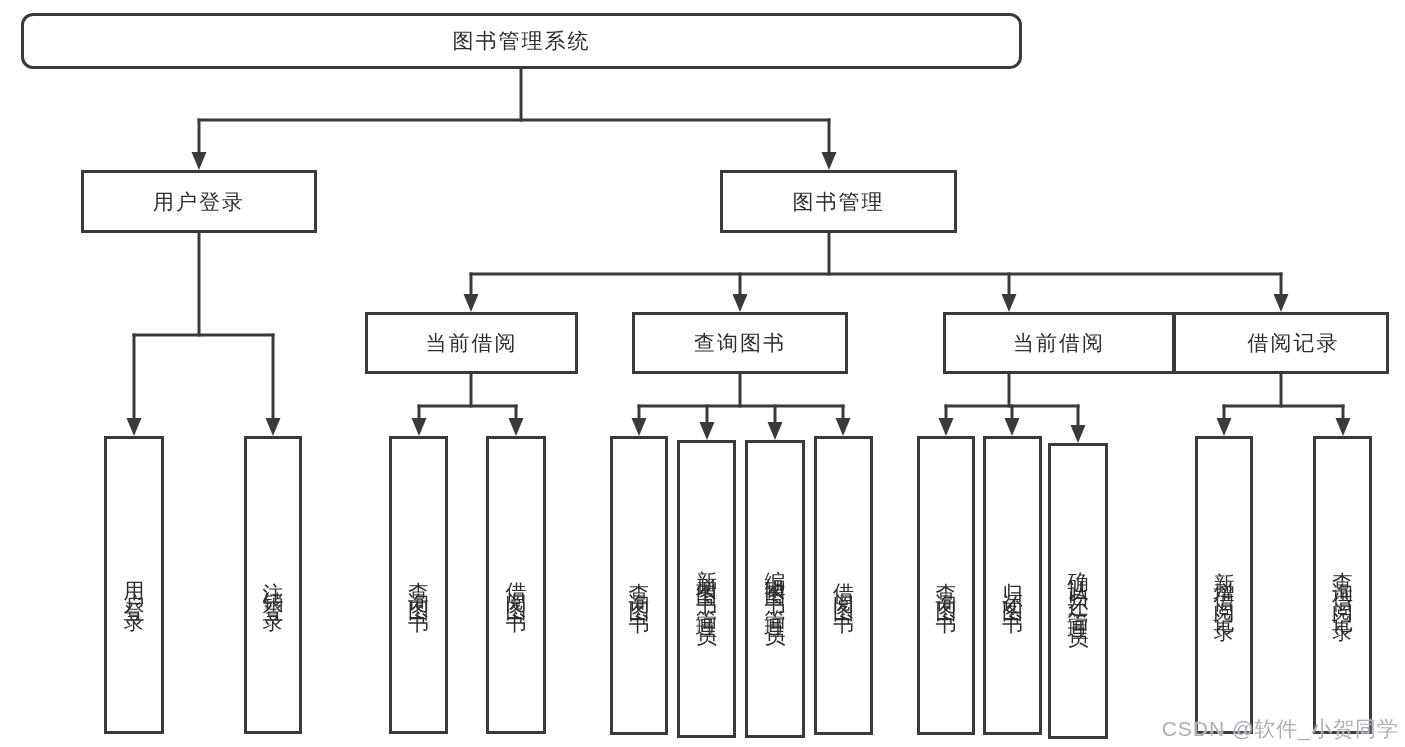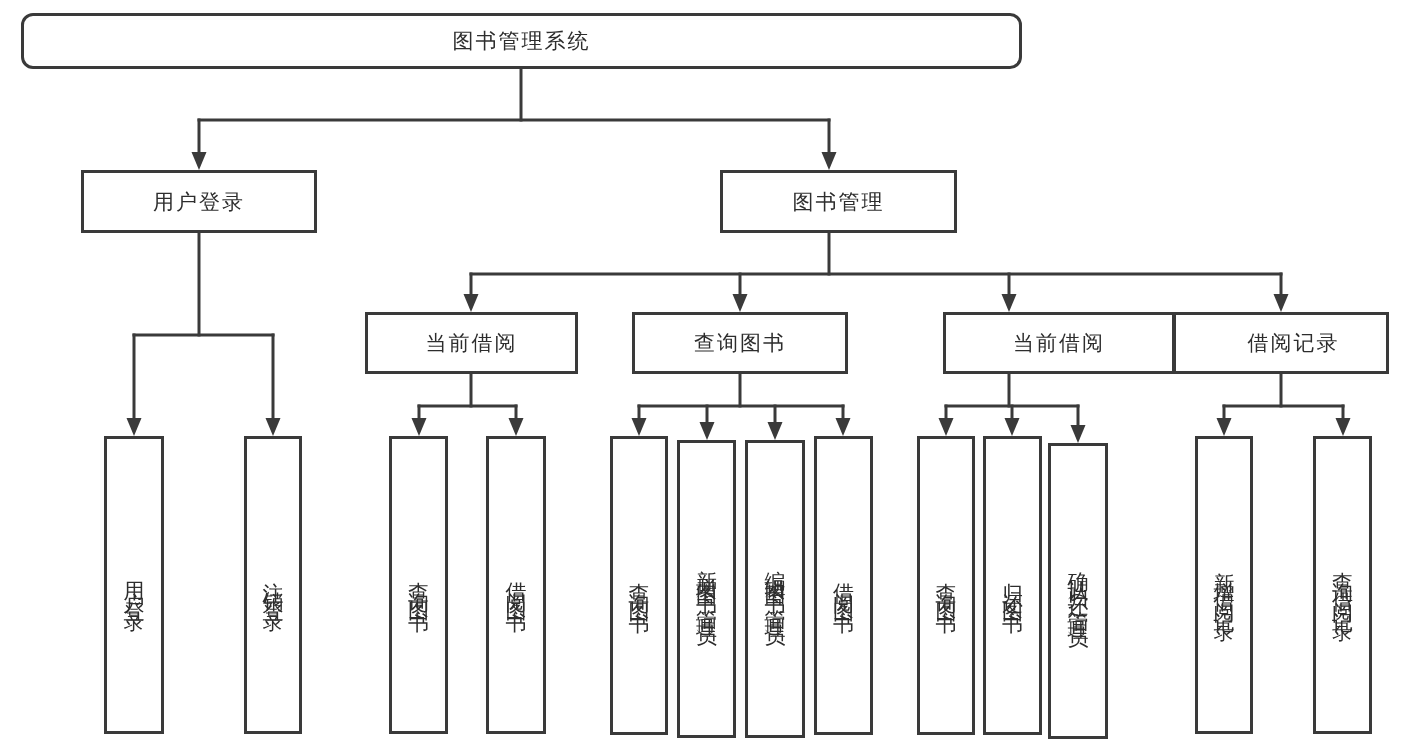--- a/index.html
+++ b/index.html
@@ -190,13 +190,14 @@
     <span class="label">确认归还（管理员）</span>
   </div>
 
   <div class="box v b-l12">
     <span class="label">新增借阅记录</span>
   </div>
   <div class="box v b-l13">
     <span class="label">查询借阅记录</span>
   </div>
 
+  <div class="watermark">CSDN @软件_小贺同学</div>
 </div>
 
 </body></html>

